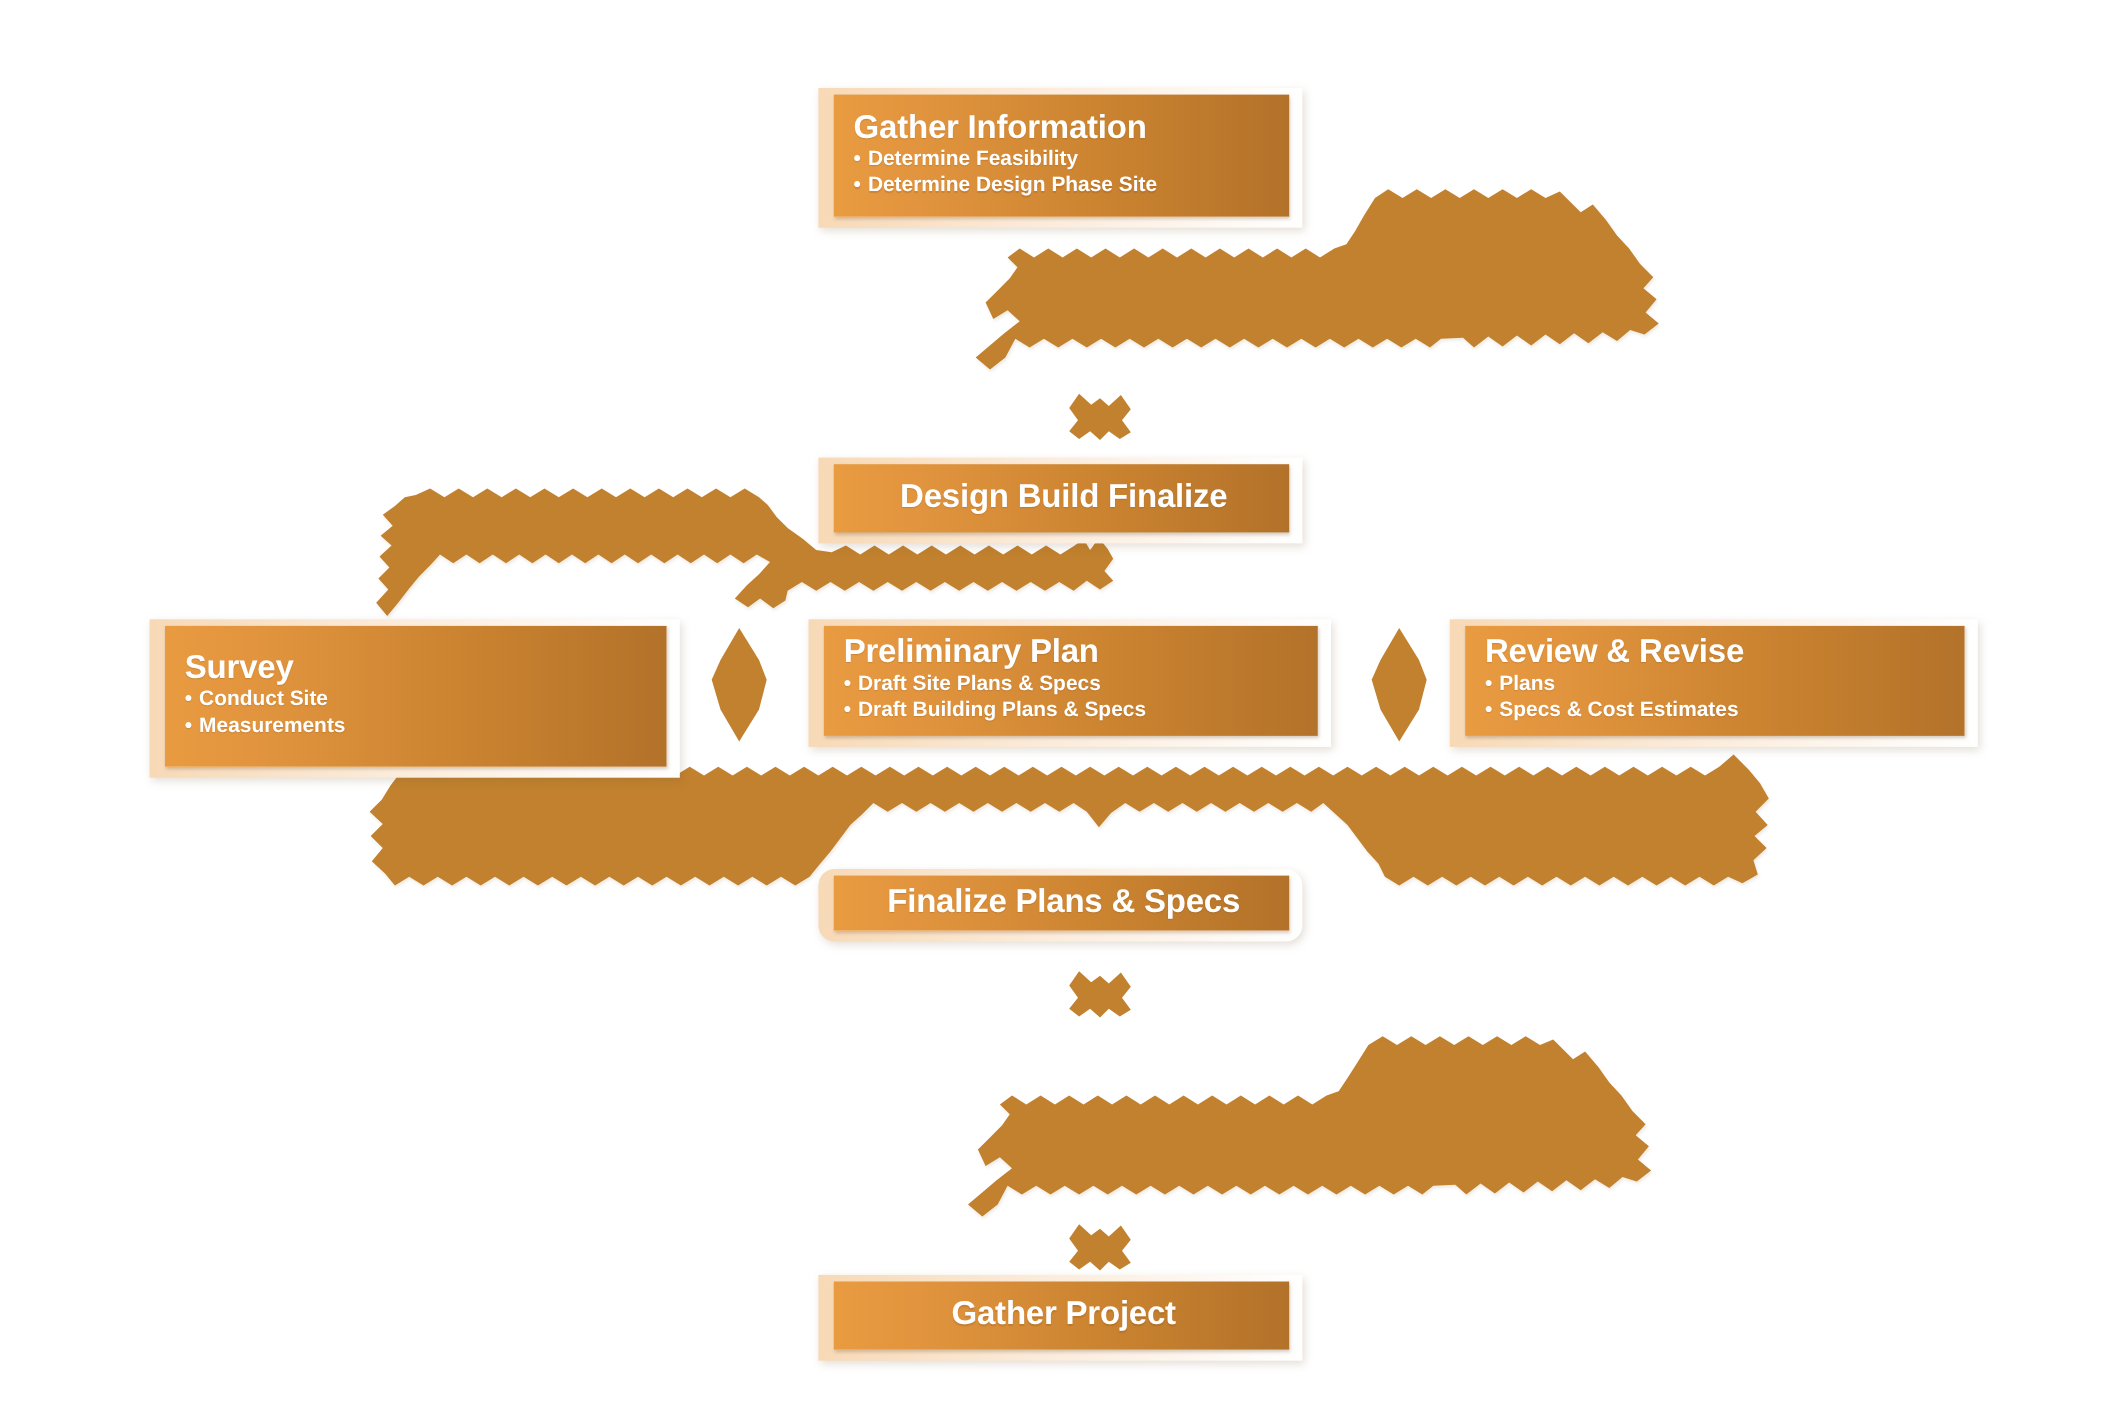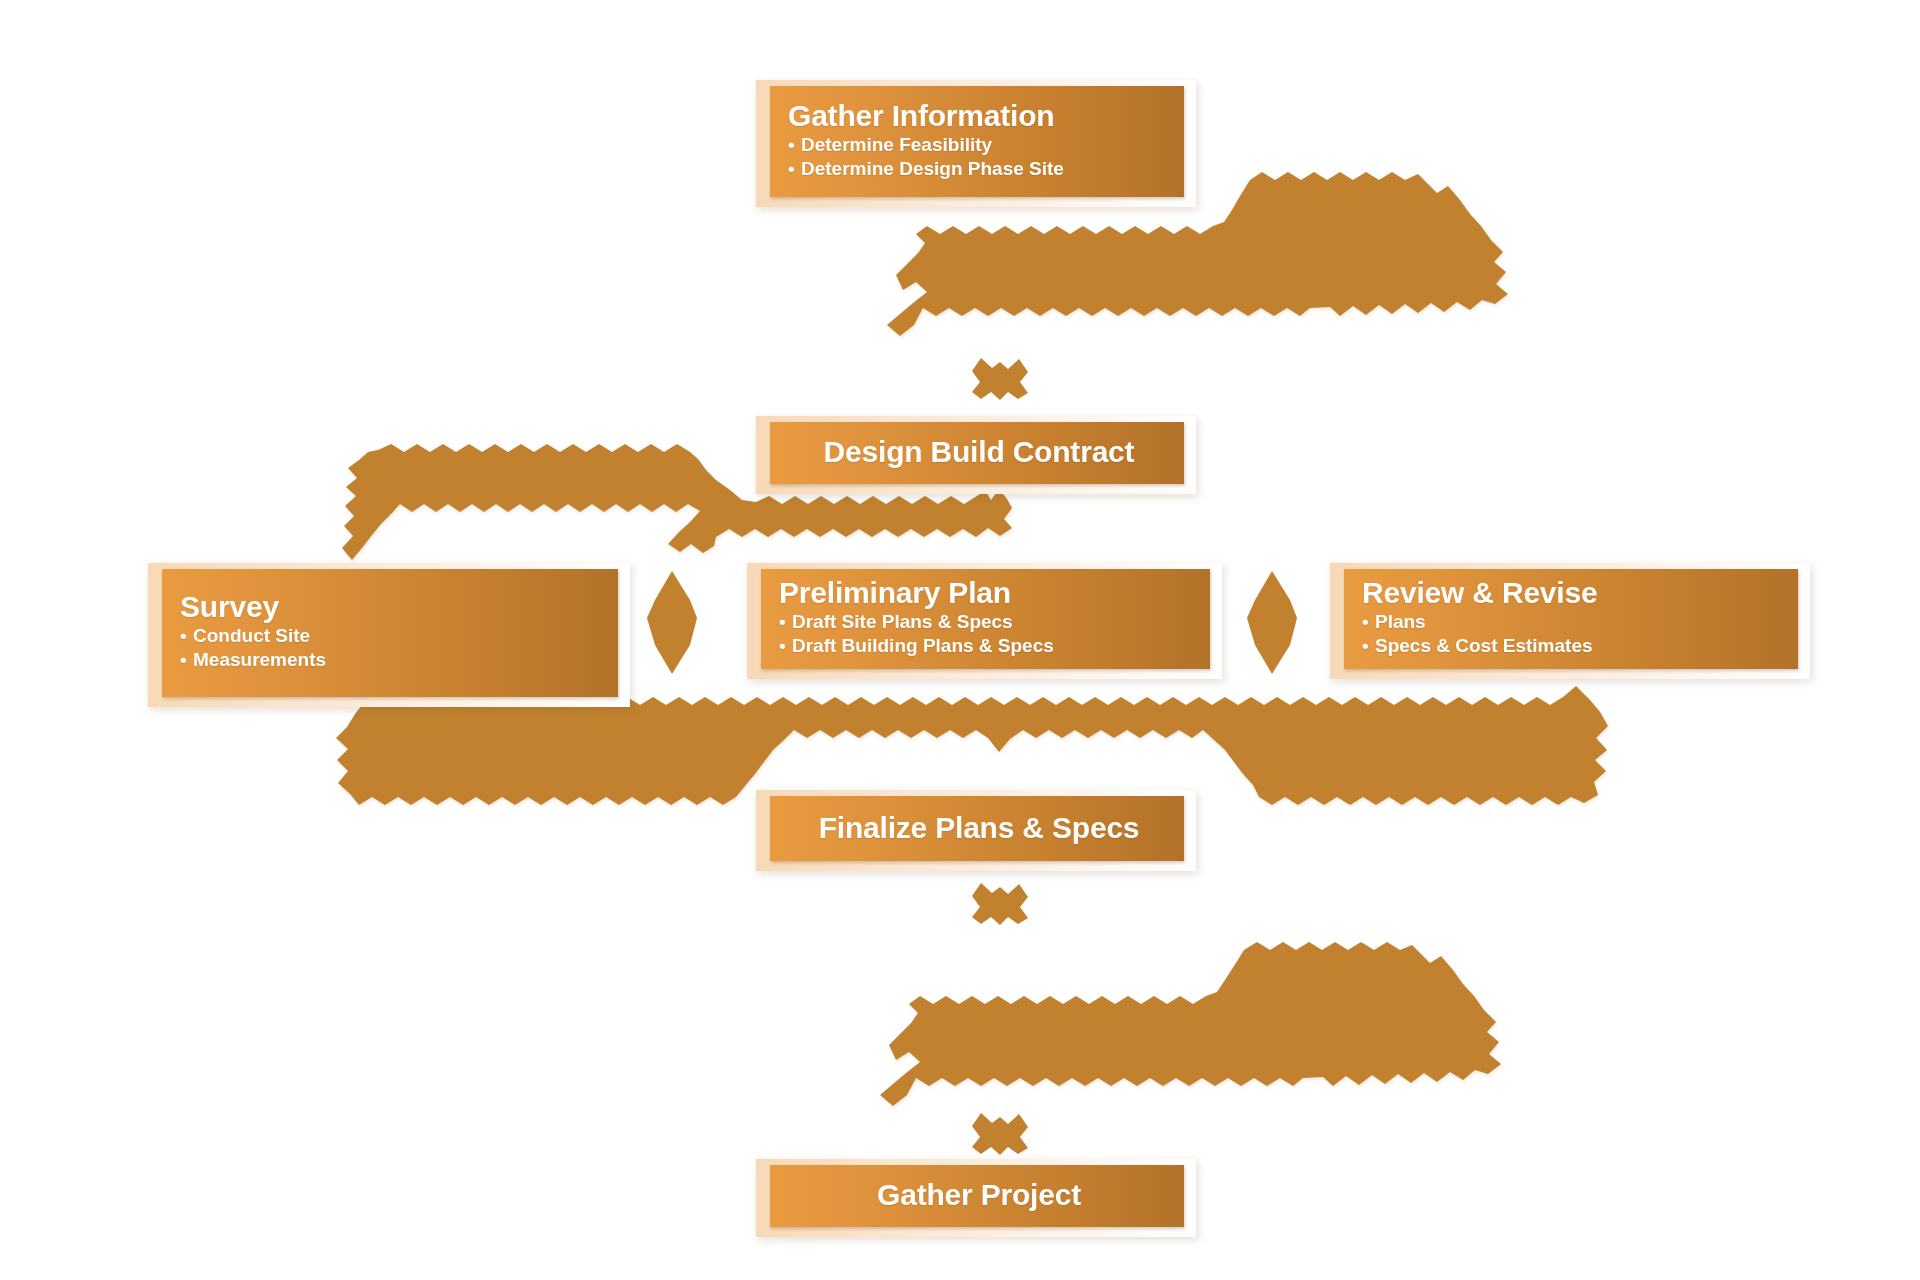--- a/index.html
+++ b/index.html
@@ -30,21 +30,20 @@
   }
 
   
   .node {
     position: absolute;
     box-sizing: border-box;
     
     background: linear-gradient(to right, #f7d9b6 0%, #fbe9d6 40%, #ffffff 100%);
     padding: 6px 12px 10px 14px;
     filter: drop-shadow(2px 3px 4px rgba(120, 90, 50, 0.20));
-    margin-left: 12px;
   }
   .node-inner {
     box-sizing: border-box;
     width: 100%;
     height: 100%;
     background: linear-gradient(to right, #e99b41 0%, #e0933d 22%, #c9822f 62%, #b3722a 100%);
     padding: 6px 14px 8px 18px;
     display: flex;
     flex-direction: column;
     justify-content: center;
@@ -234,21 +233,21 @@
       <div class="title small-gap">Gather Information</div>
       <ul class="bullets">
         <li>Determine Feasibility</li>
         <li>Determine Design Phase Site</li>
       </ul>
     </div>
   </div>
 
   <div class="node" style="left:744px; top:416px; width:440px; height:78px;">
     <div class="node-inner center">
-      <div class="title">Design Build Contract</div>
+      <div class="title">Design Build Finalize</div>
     </div>
   </div>
 
   <div class="node" style="left:136px; top:563px; width:482px; height:144px;">
     <div class="node-inner">
       <div class="title small-gap">Survey</div>
       <ul class="bullets">
         <li>Conduct Site</li>
         <li>Measurements</li>
       </ul>
@@ -268,21 +267,21 @@
   <div class="node" style="left:1318px; top:563px; width:480px; height:116px;">
     <div class="node-inner">
       <div class="title small-gap">Review &amp; Revise</div>
       <ul class="bullets">
         <li>Plans</li>
         <li>Specs &amp; Cost Estimates</li>
       </ul>
     </div>
   </div>
 
-  <div class="node" style="left:744px; top:790px; width:440px; height:81px;">
+  <div class="node" style="left:744px; top:790px; width:440px; height:66px;border-radius:15px;">
     <div class="node-inner center">
       <div class="title">Finalize Plans &amp; Specs</div>
     </div>
   </div>
 
 
   <div class="node" style="left:744px; top:1159px; width:440px; height:78px;">
     <div class="node-inner center">
       <div class="title">Gather Project</div>
     </div>

